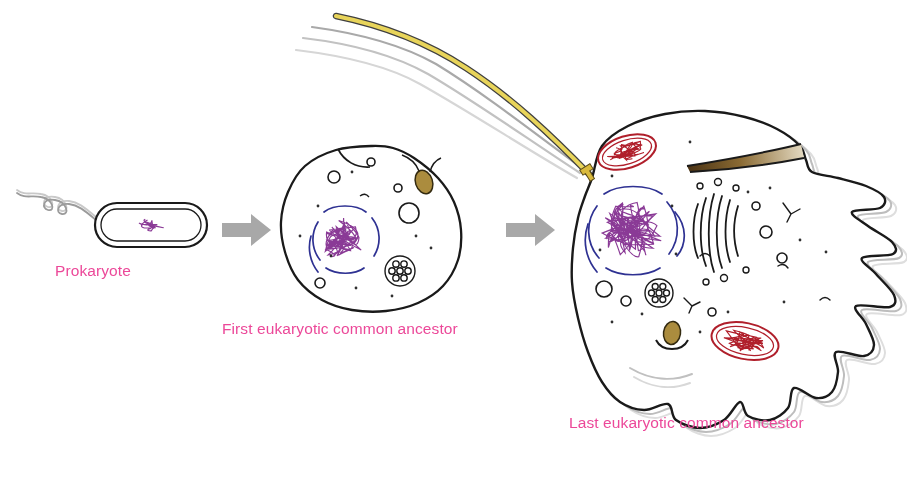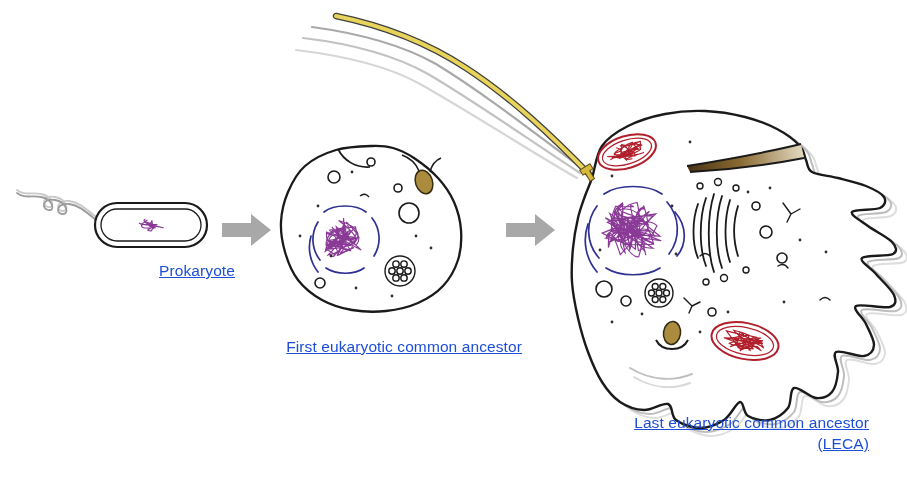--- a/index.html
+++ b/index.html
@@ -6,26 +6,25 @@
   .canvas{
     position:relative;
     width:907px;height:488px;
     background:#ffffff;
     font-family:"Liberation Sans", sans-serif;
     overflow:hidden;
   }
   .canvas svg{position:absolute;left:0;top:0;}
   .stage-label{
     position:absolute;
-    text-align:right;
+    text-align:left;
     font-size:15.5px;
     line-height:21px;
-    color:#1d4ed8;
+    color:#ec4899;
     letter-spacing:.1px;
-    text-decoration:underline;
   }
 </style>
 </head>
 <body>
 
 <div class="canvas">
 <svg width="907" height="488" viewBox="0 0 907 488">
   <defs>
     <linearGradient id="funnelGrad" gradientUnits="userSpaceOnUse" x1="687" y1="165" x2="804" y2="152">
       <stop offset="0" stop-color="#4a3213"></stop>
@@ -214,21 +213,20 @@
     </g>
 
     <path d="M582 166 l12 0 l0 6 l-4 0 l0 9 l-5 0 l0 -9 l-3 0 Z" transform="rotate(-32 588 172)" fill="#d9b93c" stroke="#5a4a15" stroke-width="1"></path>
   </g>
 </svg>
 
 <div class="stage-label" style="left:55px;top:260px;width:180px;">
   <div>Prokaryote</div>
 </div>
 
-<div class="stage-label" style="left:222px;top:336px;width:300px;">
+<div class="stage-label" style="left:222px;top:318px;width:300px;">
   <div>First eukaryotic common ancestor</div>
 </div>
 
 <div class="stage-label" style="left:569px;top:412px;width:300px;">
   <div>Last eukaryotic common ancestor</div>
-  <div>(LECA)</div>
 </div>
 </div>
 
 </body></html>

